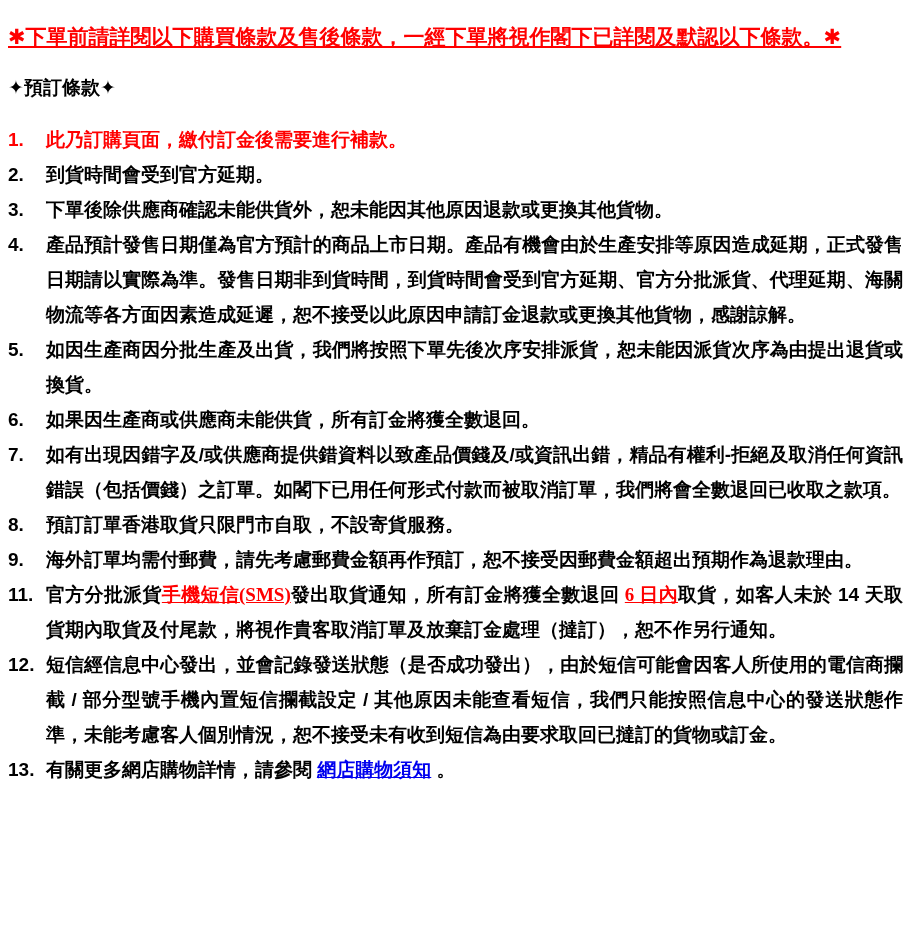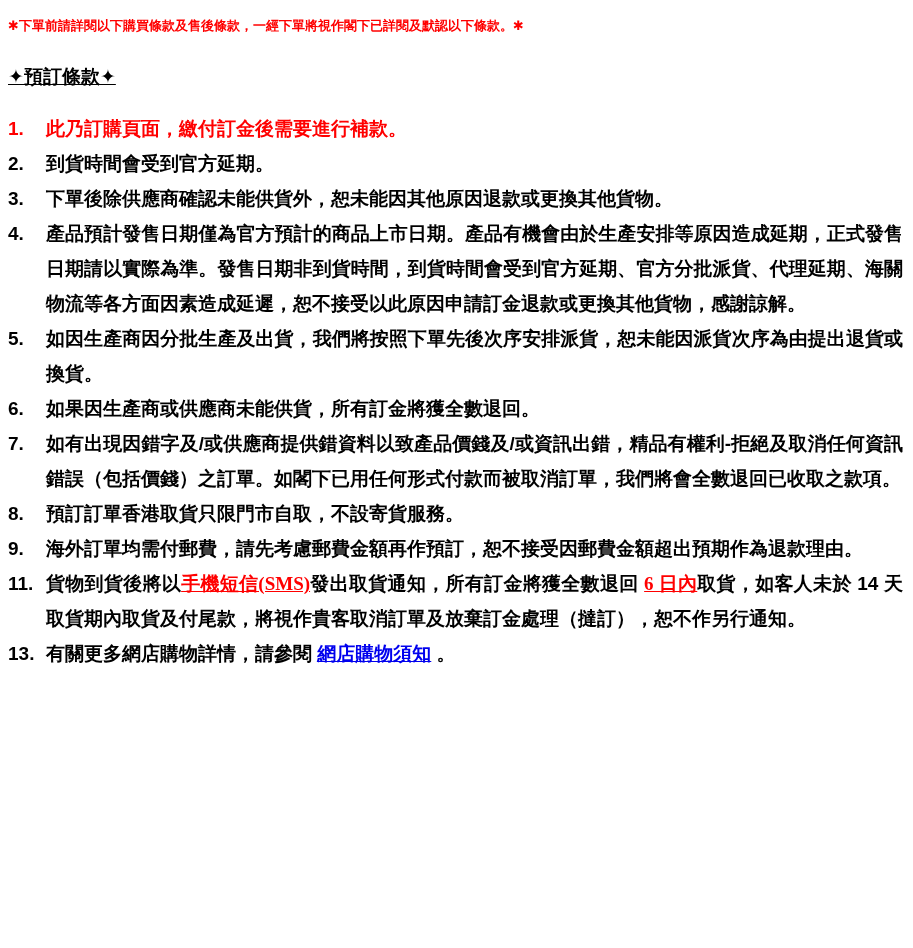--- a/index.html
+++ b/index.html
@@ -13,29 +13,29 @@
     min-height: 948px;
     font-family: "Liberation Sans", "DejaVu Sans", sans-serif;
     font-weight: 700;
     color: #000000;
   }
   .doc {
     padding: 10px 10px 12px 8px;
   }
   .title {
     color: #ff0000;
-    font-size: 13px;
+    font-size: 21px;
     line-height: 30px;
-    margin: 1px 0 22px 0;
+    text-decoration: underline;
+    margin: 12px 0 22px 0;
   }
   .heading {
     color: #000000;
     font-size: 19px;
     line-height: 28px;
-    text-decoration: underline;
     margin: 0 0 20px 0;
   }
   .terms-list {
     margin: 0;
     padding: 0;
   }
   .term-row {
     display: flex;
     font-size: 19px;
     line-height: 35px;
@@ -95,20 +95,24 @@
       <div class="term-row">
         <span class="term-num">8.</span>
         <span class="term-text"><span class="">預訂訂單香港取貨只限門市自取，不設寄貨服務。</span></span>
       </div>
       <div class="term-row">
         <span class="term-num">9.</span>
         <span class="term-text"><span class="">海外訂單均需付郵費，請先考慮郵費金額再作預訂，恕不接受因郵費金額超出預期作為退款理由。</span></span>
       </div>
       <div class="term-row">
         <span class="term-num">11.</span>
-        <span class="term-text"><span class="">貨物到貨後將以</span><span class="red underline">手機短信(SMS)</span><span class="">發出取貨通知，所有訂金將獲全數退回 </span><span class="red underline">6 日內</span><span class="">取貨，如客人未於 14 天取貨期內取貨及付尾款，將視作貴客取消訂單及放棄訂金處理（撻訂），恕不作另行通知。</span></span>
+        <span class="term-text"><span class="">官方分批派貨</span><span class="red underline">手機短信(SMS)</span><span class="">發出取貨通知，所有訂金將獲全數退回 </span><span class="red underline">6 日內</span><span class="">取貨，如客人未於 14 天取貨期內取貨及付尾款，將視作貴客取消訂單及放棄訂金處理（撻訂），恕不作另行通知。</span></span>
+      </div>
+      <div class="term-row">
+        <span class="term-num">12.</span>
+        <span class="term-text"><span class="">短信經信息中心發出，並會記錄發送狀態（是否成功發出），由於短信可能會因客人所使用的電信商攔截 / 部分型號手機內置短信攔截設定 / 其他原因未能查看短信，我們只能按照信息中心的發送狀態作準，未能考慮客人個別情況，恕不接受未有收到短信為由要求取回已撻訂的貨物或訂金。</span></span>
       </div>
       <div class="term-row">
         <span class="term-num">13.</span>
         <span class="term-text"><span class="">有關更多網店購物詳情，請參閱 </span><a href="#" class="link">網店購物須知</a><span class=""> 。</span></span>
       </div>
     </div>
 </div>
 
 </body></html>

